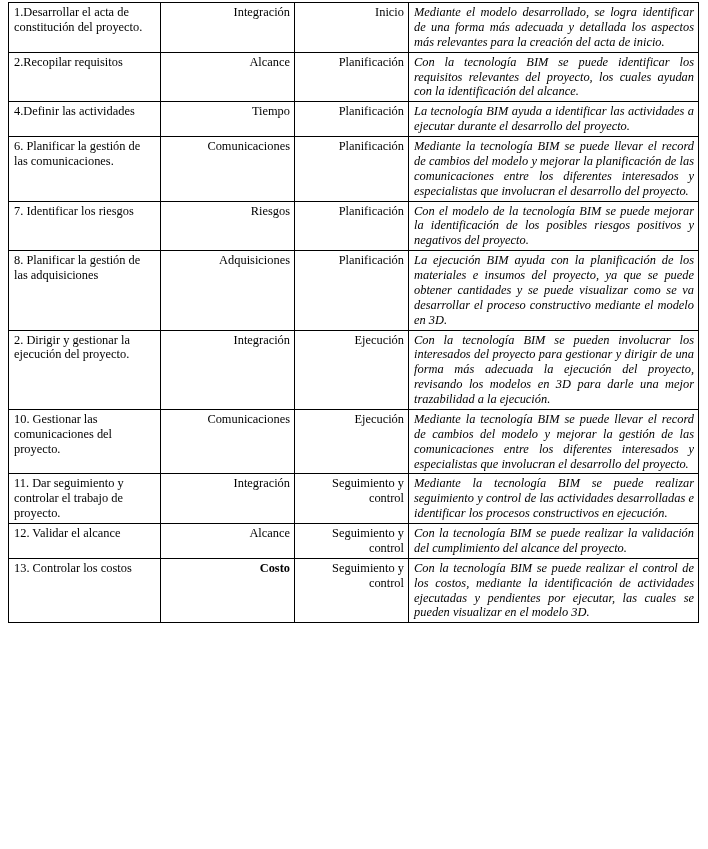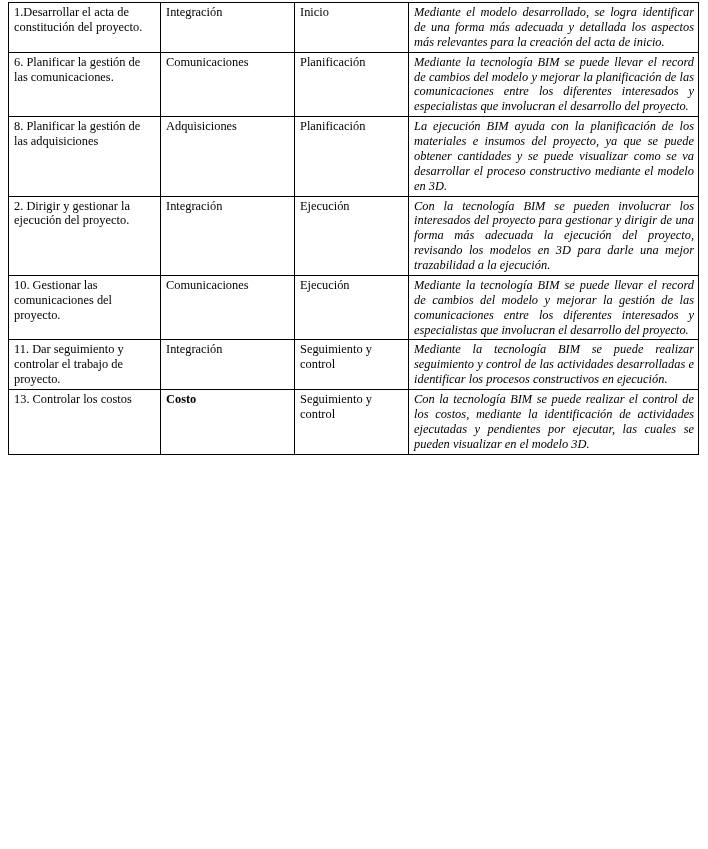--- a/index.html
+++ b/index.html
@@ -41,21 +41,21 @@
   col.c-desc     { width: 290px; }
 
   td.cell-process {
     text-align: left;
     vertical-align: top;
     padding-left: 6px;
     padding-top: 3px;
   }
   td.cell-area,
   td.cell-group {
-    text-align: left;
+    text-align: right;
     vertical-align: middle;
     padding-left: 3px;
     padding-right: 3px;
   }
   td.cell-desc {
     text-align: justify;
     text-align-last: left;
     vertical-align: top;
     padding-left: 6px;
     padding-right: 5px;
@@ -86,31 +86,49 @@
     </colgroup>
     <tbody>
 
       <tr>
         <td class="cell-process">1.Desarrollar el acta de constitución del proyecto.</td>
         <td class="cell-area">Integración</td>
         <td class="cell-group">Inicio</td>
         <td class="cell-desc">Mediante el modelo desarrollado, se logra identificar de una forma más adecuada y detallada los aspectos más relevantes para la creación del acta de inicio.</td>
       </tr>
 
+      <tr>
+        <td class="cell-process">2.Recopilar requisitos</td>
+        <td class="cell-area">Alcance</td>
+        <td class="cell-group">Planificación</td>
+        <td class="cell-desc">Con la tecnología BIM se puede identificar los requisitos relevantes del proyecto, los cuales ayudan con la identificación del alcance.</td>
+      </tr>
 
 
+      <tr>
+        <td class="cell-process">4.Definir las actividades</td>
+        <td class="cell-area">Tiempo</td>
+        <td class="cell-group">Planificación</td>
+        <td class="cell-desc">La tecnología BIM ayuda a identificar las actividades a ejecutar durante el desarrollo del proyecto.</td>
+      </tr>
 
 
       <tr>
         <td class="cell-process">6. Planificar la gestión de las comunicaciones.</td>
         <td class="cell-area">Comunicaciones</td>
         <td class="cell-group">Planificación</td>
         <td class="cell-desc">Mediante la tecnología BIM se puede llevar el record de cambios del modelo y mejorar la planificación de las comunicaciones entre los diferentes interesados y especialistas que involucran el desarrollo del proyecto.</td>
       </tr>
 
+      <tr>
+        <td class="cell-process">7. Identificar los riesgos</td>
+        <td class="cell-area">Riesgos</td>
+        <td class="cell-group">Planificación</td>
+        <td class="cell-desc">Con el modelo de la tecnología BIM se puede mejorar la identificación de los posibles riesgos positivos y negativos del proyecto.</td>
+      </tr>
 
       <tr>
         <td class="cell-process">8. Planificar la gestión de las adquisiciones</td>
         <td class="cell-area">Adquisiciones</td>
         <td class="cell-group">Planificación</td>
         <td class="cell-desc">La ejecución BIM ayuda con la planificación de los materiales e insumos del proyecto, ya que se puede obtener cantidades y se puede visualizar como se va desarrollar el proceso constructivo mediante el modelo en 3D.</td>
       </tr>
 
       <tr>
         <td class="cell-process">2. Dirigir y gestionar la ejecución del proyecto.</td>
@@ -126,20 +144,26 @@
         <td class="cell-desc">Mediante la tecnología BIM se puede llevar el record de cambios del modelo y mejorar la gestión de las comunicaciones entre los diferentes interesados y especialistas que involucran el desarrollo del proyecto.</td>
       </tr>
 
       <tr>
         <td class="cell-process">11. Dar seguimiento y controlar el trabajo de proyecto.</td>
         <td class="cell-area">Integración</td>
         <td class="cell-group">Seguimiento y control</td>
         <td class="cell-desc">Mediante la tecnología BIM se  puede realizar seguimiento y control de las actividades desarrolladas e identificar los procesos constructivos en ejecución.</td>
       </tr>
 
+      <tr>
+        <td class="cell-process">12. Validar el alcance</td>
+        <td class="cell-area">Alcance</td>
+        <td class="cell-group">Seguimiento y control</td>
+        <td class="cell-desc">Con la tecnología BIM se puede realizar la validación del cumplimiento del alcance del proyecto.</td>
+      </tr>
 
       <tr>
         <td class="cell-process">13. Controlar los costos</td>
         <td class="cell-area align-upper-cell">Costo</td>
         <td class="cell-group align-top-cell">Seguimiento y control</td>
         <td class="cell-desc">Con la tecnología BIM se puede realizar el control de los costos, mediante la identificación de actividades ejecutadas y pendientes por ejecutar, las cuales se pueden visualizar en el modelo 3D.</td>
       </tr>
 
     </tbody>
   </table>

